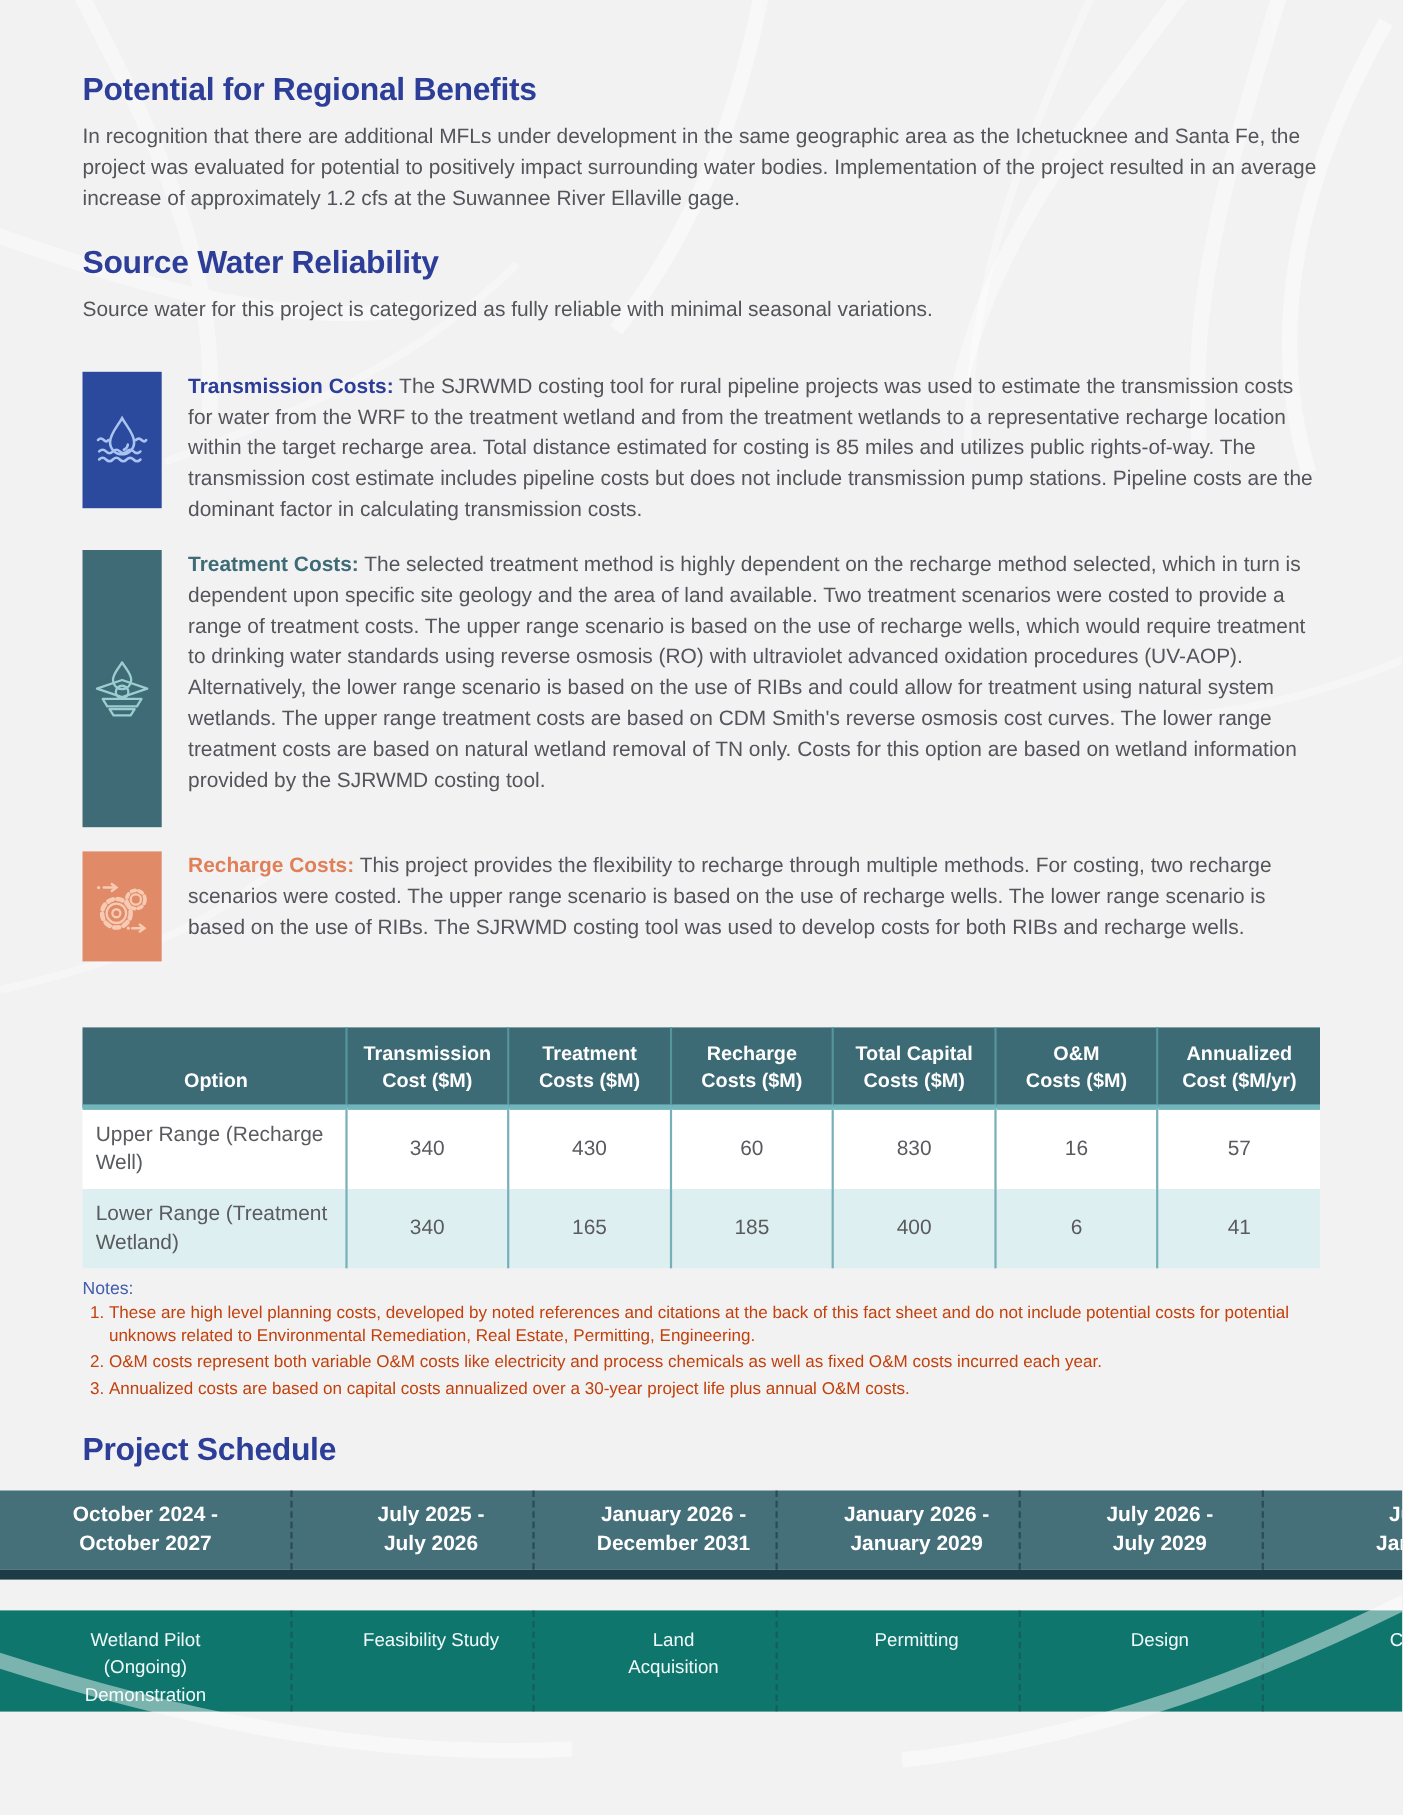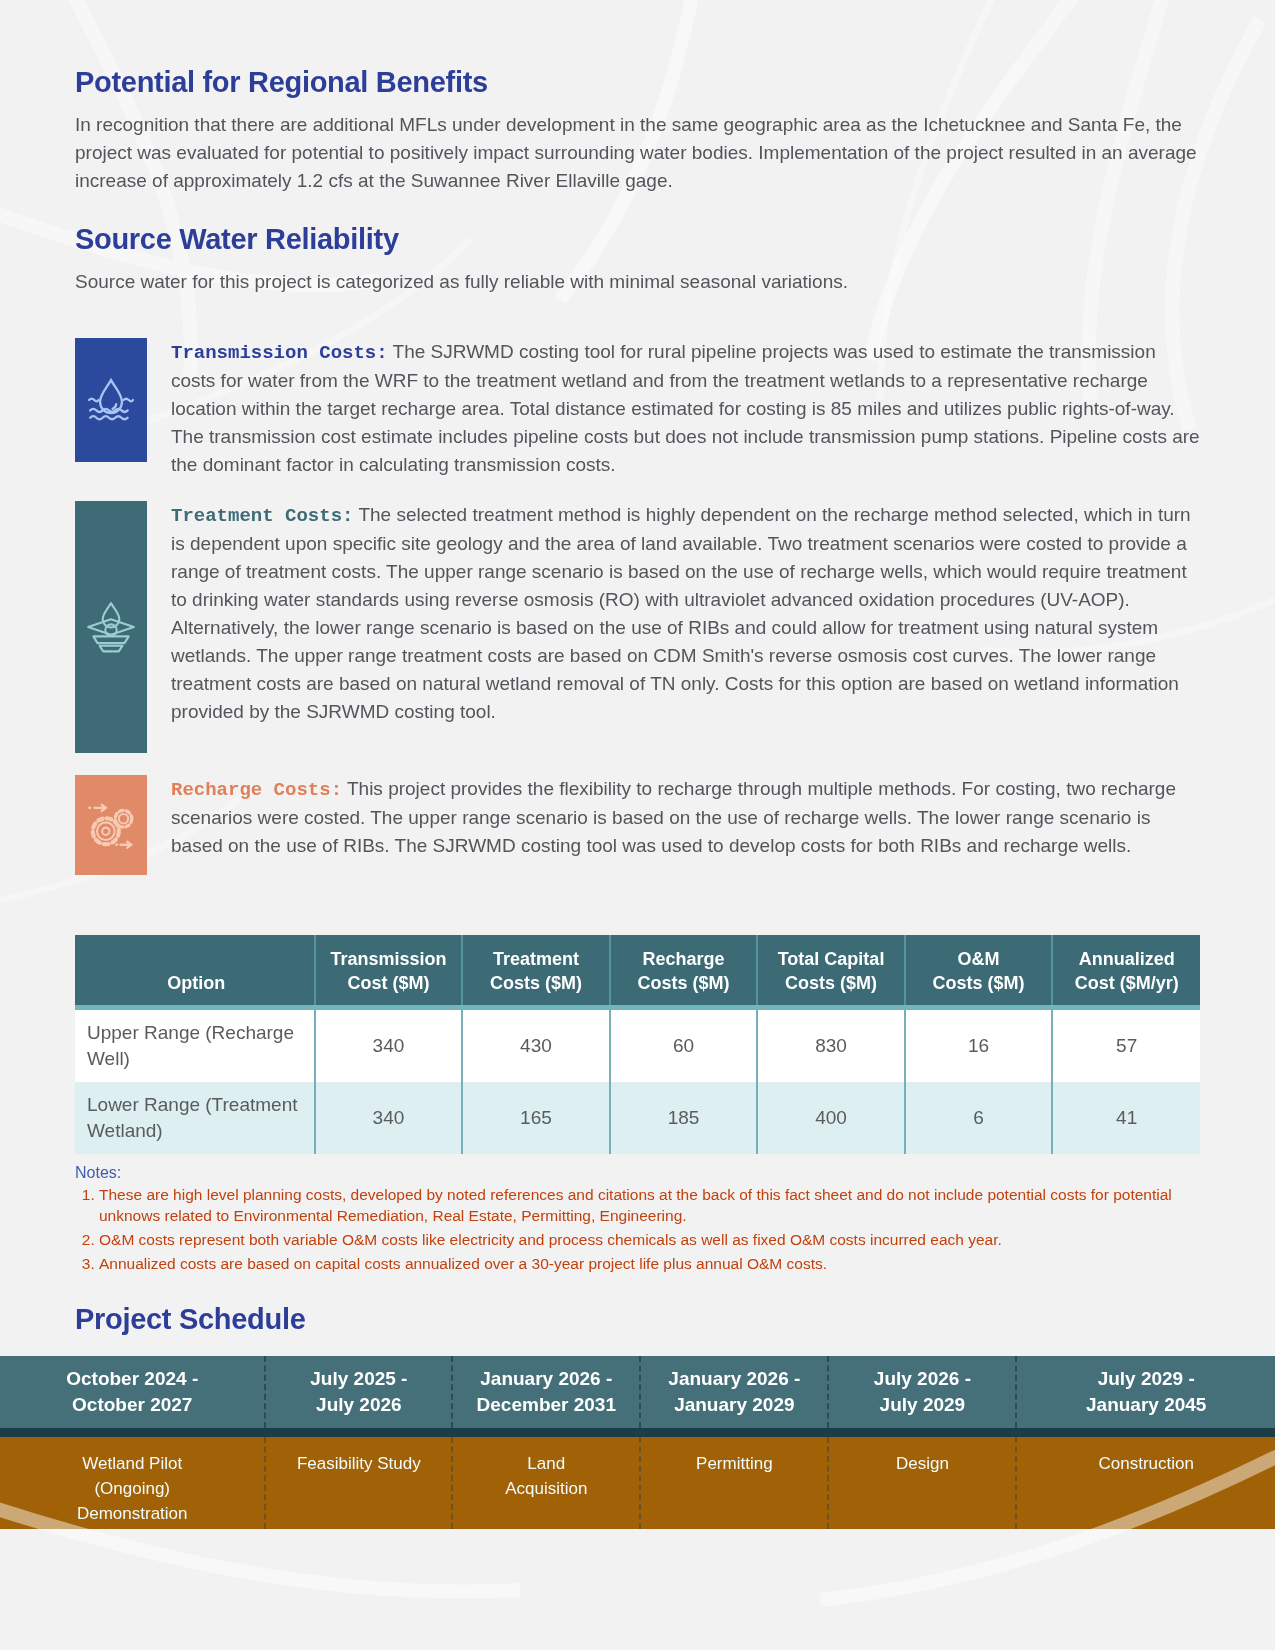--- a/index.html
+++ b/index.html
@@ -52,21 +52,21 @@
     justify-content: center;
   }
   .icon-box.blue   { background: #2b4a9e; height: 124px; }
   .icon-box.teal   { background: #3e6b76; height: 252px; }
   .icon-box.salmon { background: #e18a68; height: 100px; align-self: flex-start; }
   .cost-item p {
     font-size: 19px;
     line-height: 28px;
     color: #54555a;
   }
-  .lead-label { font-weight: bold; font-family: Liberation Mono, monospace; }
+  .lead-label { font-weight: bold; }
   .lead-blue   { color: #2d3e99; }
   .lead-teal   { color: #3e6b76; }
   .lead-salmon { color: #e07f58; }
 
   
   table.cost-table {
     width: 100%;
     border-collapse: collapse;
     table-layout: fixed;
     margin-top: 24px;
@@ -119,38 +119,39 @@
     color: #c2410c;
   }
   .notes ol li { margin-bottom: 3px; }
 
   
   .schedule-title-wrap { padding: 26px 75px 20px 75px; }
   .schedule-band { width: 1275px; }
   .sched-grid {
     display: grid;
     grid-template-columns: 20.9% 14.65% 14.75% 14.75% 14.75% 20.2%;
+    gap: 33px;
   }
   .sched-dates { background: #456f79; }
   .sched-dates .cell {
     height: 72px;
     display: flex;
     flex-direction: column;
     align-items: center;
     justify-content: center;
     color: #ffffff;
     font-size: 19px;
     font-weight: bold;
     line-height: 26px;
     border-right: 2px dashed rgba(18,48,58,0.55);
     text-align: center;
   }
   .sched-dates .cell:last-child { border-right: none; }
   .sched-divider { height: 9px; background: #1c3d45; }
-  .sched-tasks { background: #a16207; }
+  .sched-tasks { background: #0f766e; margin-top: 28px; }
   .sched-tasks .cell {
     height: 92px;
     padding-top: 14px;
     display: flex;
     flex-direction: column;
     align-items: center;
     color: #f2fbfb;
     font-size: 17px;
     line-height: 25px;
     border-right: 2px dashed rgba(24,62,70,0.40);

